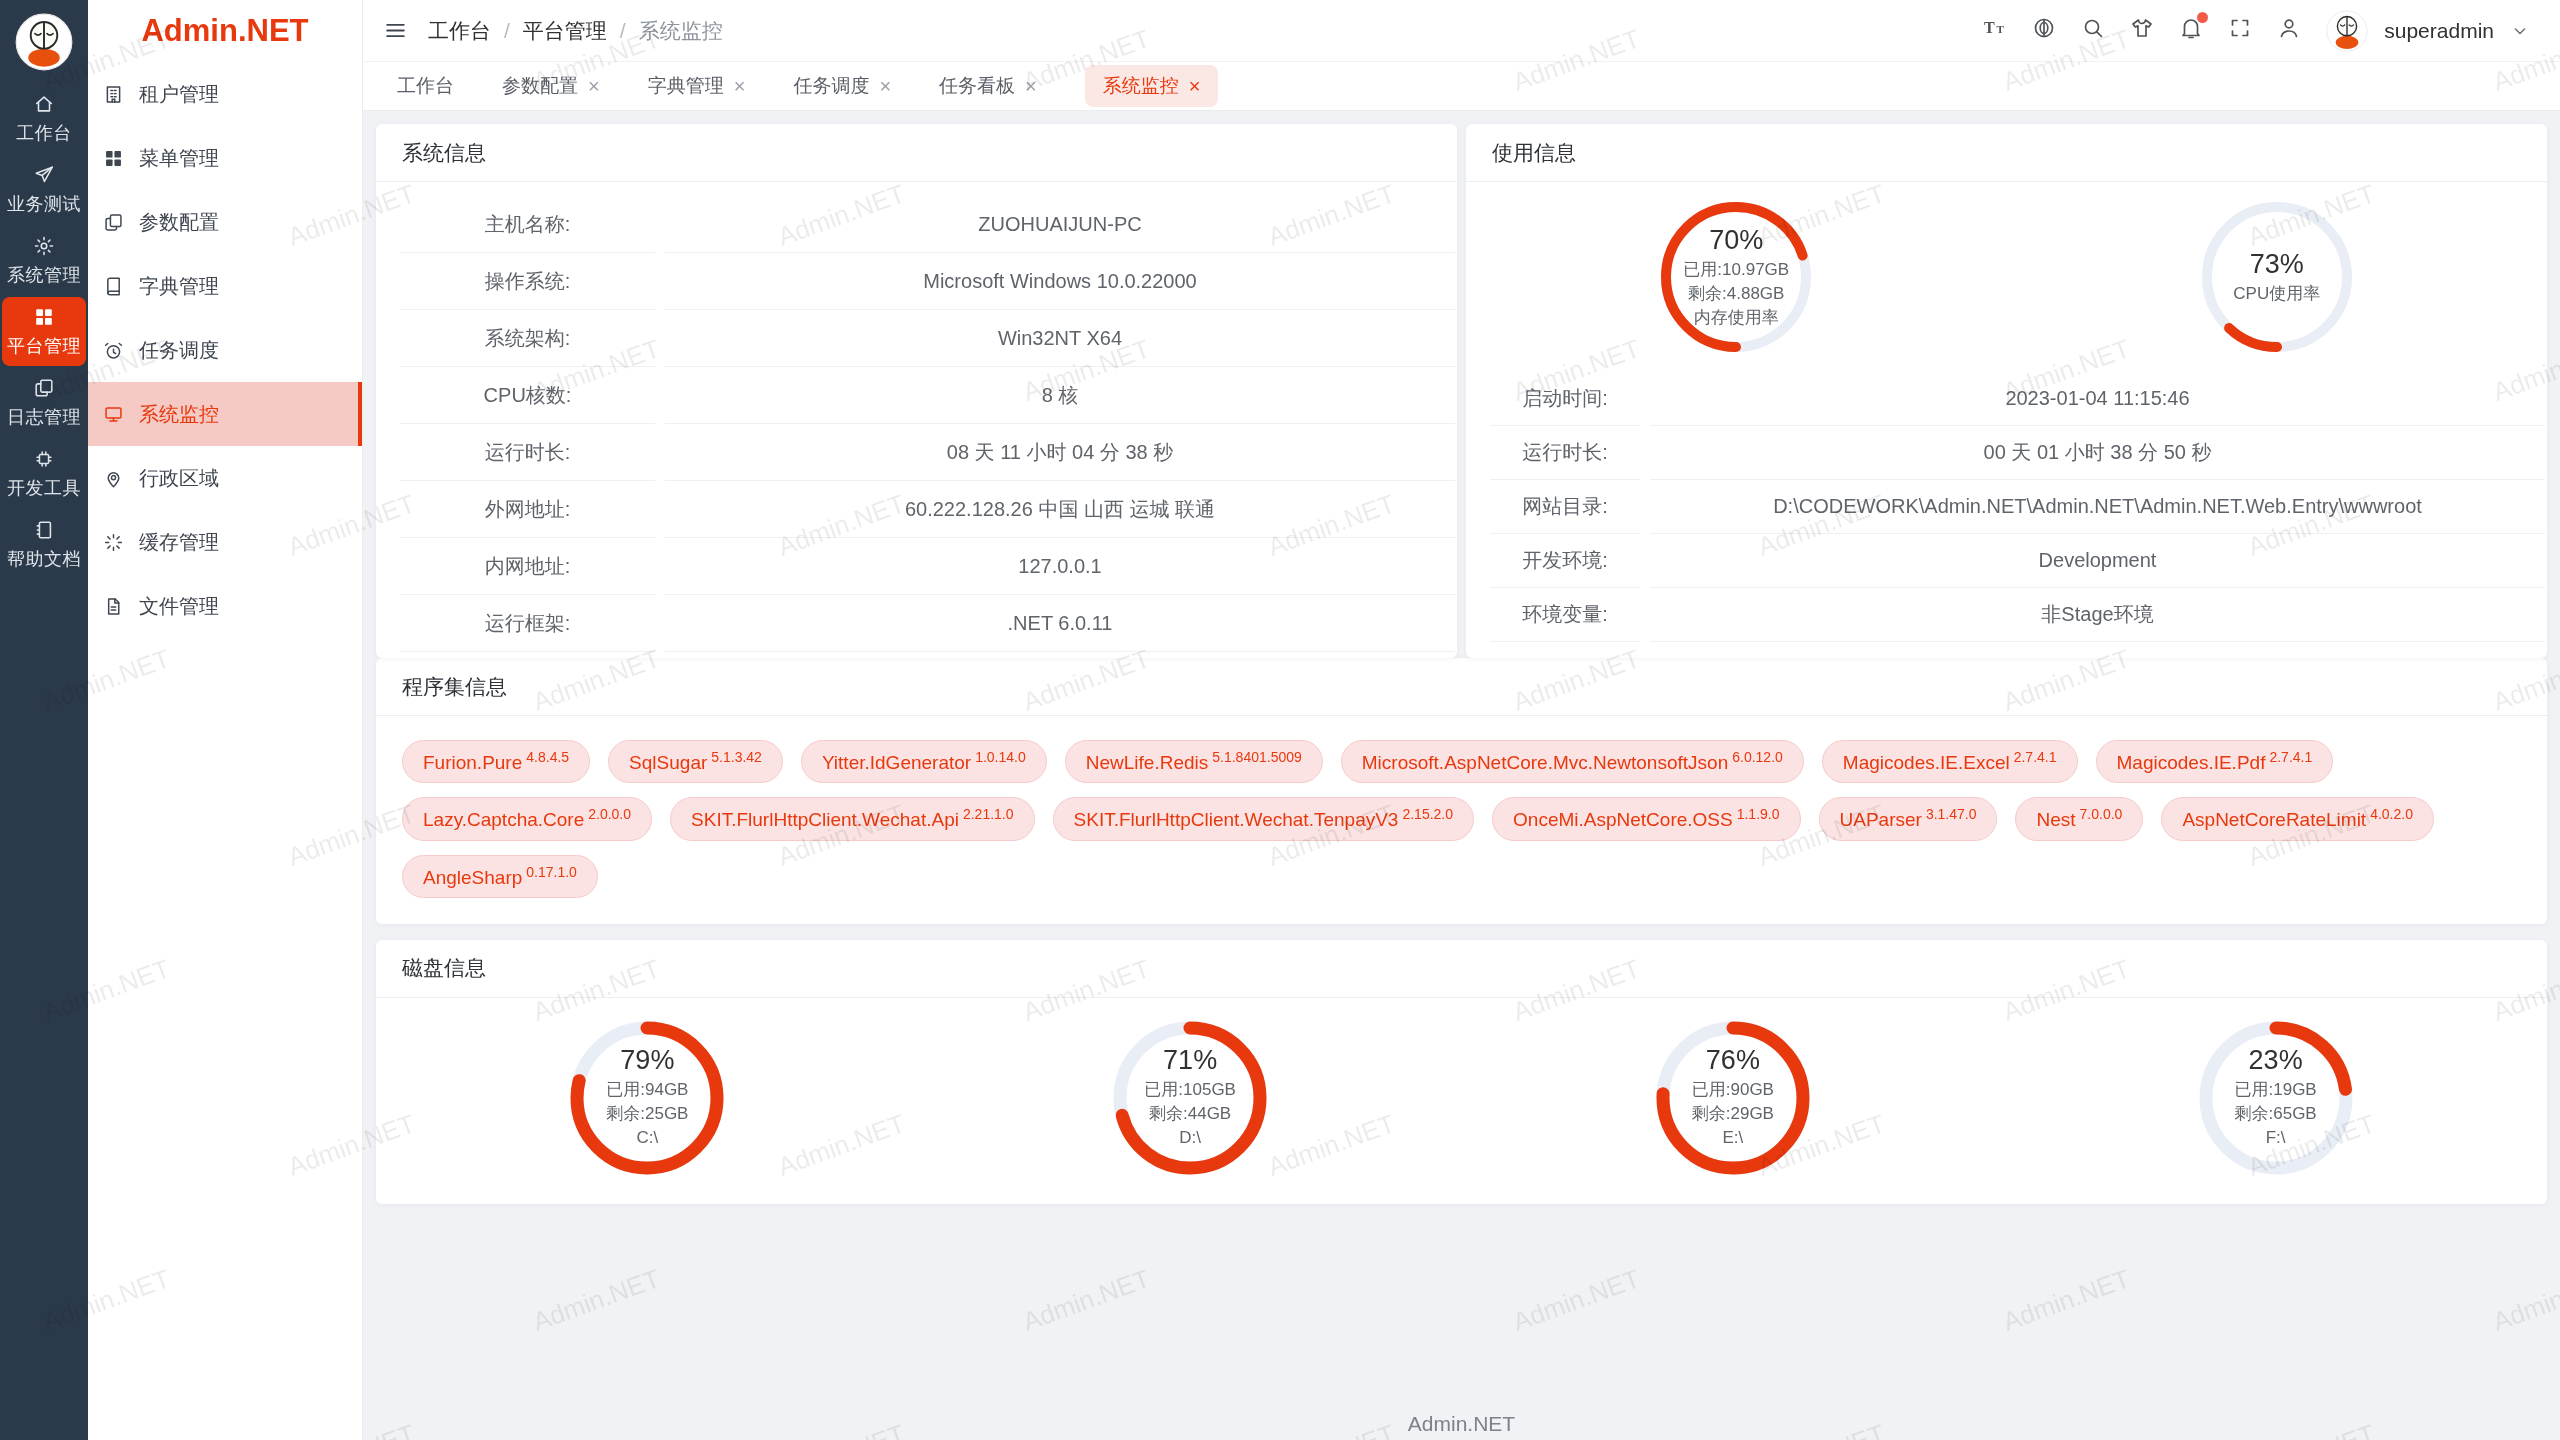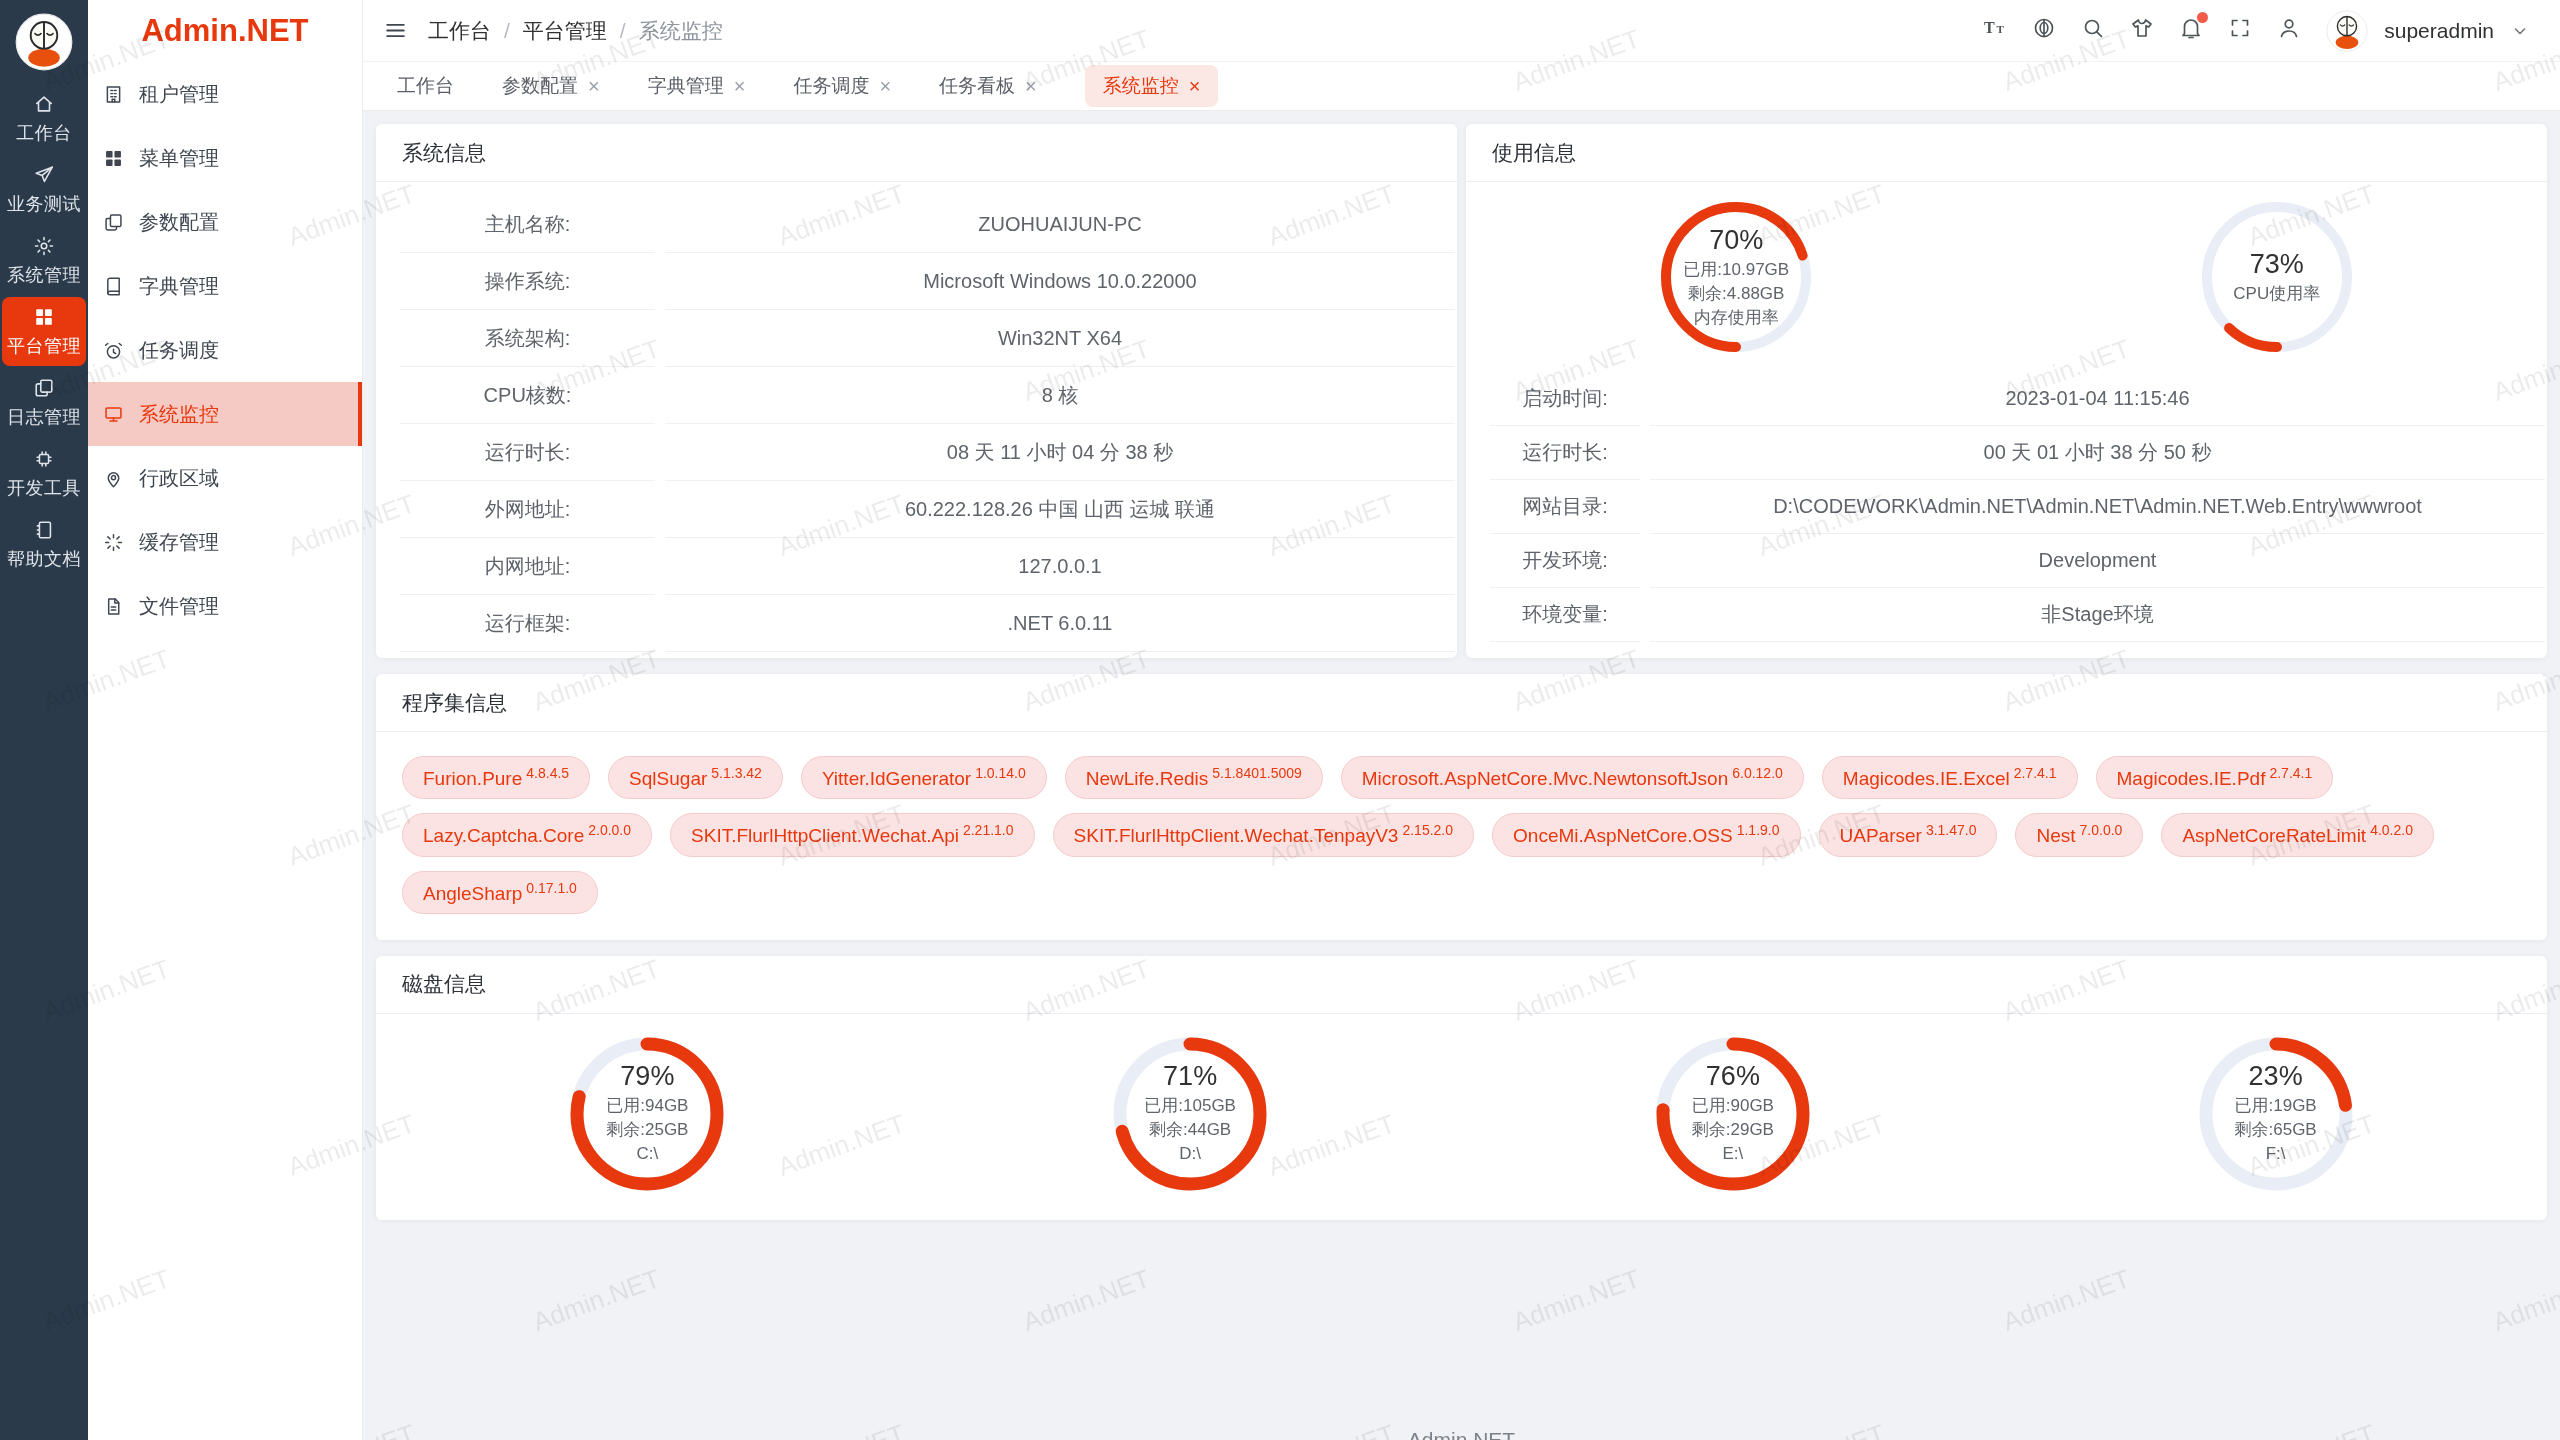--- a/index.html
+++ b/index.html
@@ -66,21 +66,21 @@
   .compact{padding-top:0}
   .d-label{width:255px;margin-left:24px;display:flex;align-items:center;justify-content:center;border-bottom:1px solid #f0f0f0}
   .compact .d-label{width:150px}
   .d-value{flex:1;margin-left:10px;margin-right:2px;display:flex;align-items:center;justify-content:center;border-bottom:1px solid #f0f0f0;text-align:center}
   .usage-gauges{height:190px;display:flex;align-items:center;justify-content:space-around}
   .gauge{position:relative;width:160px;height:160px}
   .gauge svg{width:160px;height:160px}
   .gauge-c{position:absolute;inset:0;display:flex;flex-direction:column;align-items:center;justify-content:center}
   .gauge-pct{font-size:27px;color:#303133;margin-bottom:2px}
   .gauge-line{font-size:17px;color:var(--txt2);line-height:24px}
-  .asm-card{margin-top:16px;padding-bottom:26px}
+  .asm-card{padding-bottom:26px}
   .tags{padding:24px 26px 0;display:flex;flex-wrap:wrap;gap:14px 18px}
   .tag{background:var(--tag-bg);border:1px solid #f6caca;color:var(--accent);padding:8px 20px;border-radius:999px;font-size:19px;white-space:nowrap}
   .tag sup{font-size:14px;margin-left:4px}
   .disk-card{margin-top:16px;height:264px}
   .disk-gauges{height:200px;display:flex;align-items:center;justify-content:space-around}
   .footerbox{margin-top:205px;text-align:center;font-size:21px;line-height:30px}
   .footerbox .l1{color:#7d828a}
 
   
   .wm{position:fixed;left:0;top:0;width:2560px;height:1440px;pointer-events:none;z-index:60;overflow:hidden}

